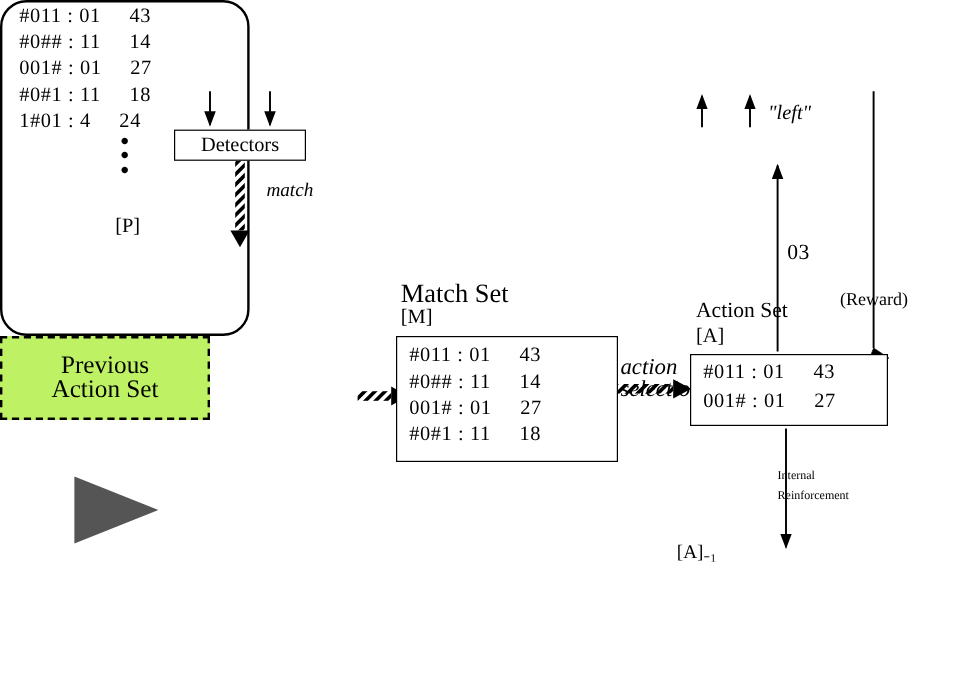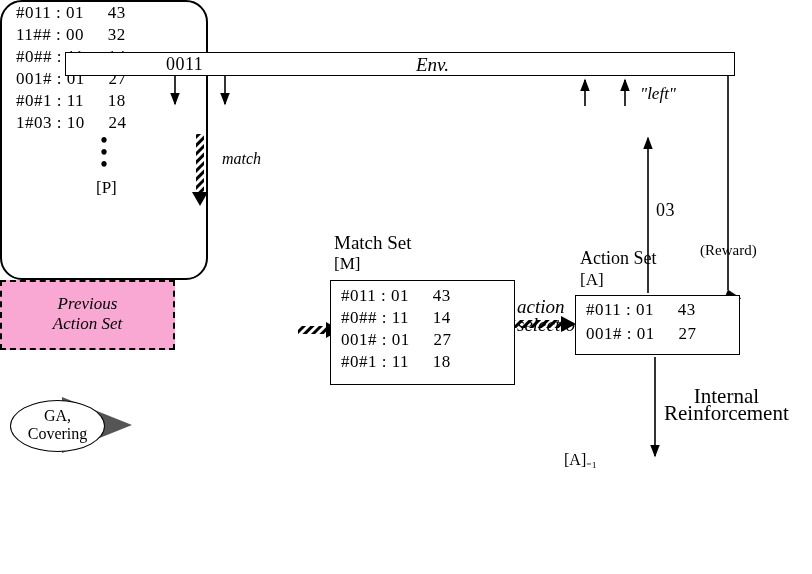--- a/index.html
+++ b/index.html
@@ -64,44 +64,39 @@
   #matchset .row { padding: 1px 10px; }
 
   
   #actionset { left: 575px; top: 295px; width: 165px; height: 60px; }
   #actionset .row { padding: 2px 10px; }
 
   
   #prev-action {
     left: 570px; top: 460px; width: 175px; height: 70px;
     border: 2px dashed #000; box-sizing: border-box;
-    text-align: center; font-size: 17px; padding-top: 12px; line-height: 20px;
-    background:#f9a8d4;
-    font-style:italic;
+    text-align: center; font-size: 21px; padding-top: 12px; line-height: 20px;
+    background:#bef264;
   }
 
   
   #ga-oval {
     position: absolute; left: 10px; top: 400px; width: 95px; height: 52px;
     border: 1.8px solid #000; border-radius: 50%;
     text-align: center; font-size: 16px; line-height: 18px; padding-top: 6px;
     box-sizing: border-box; background:#fff;
   }
 
   svg { position: absolute; overflow: visible; }
 </style>
 </head>
 <body>
 
 <div class="stage">
 
-  <div id="env-bar" class="box">
-    <span class="env-bits mono">0011</span>
-    <span class="env-title">Env.</span>
-  </div>
 
   <svg style="left:0;top:0;width:812px;height:574px">
     <defs>
       <marker id="ah" markerWidth="10" markerHeight="10" refX="7" refY="3" orient="auto">
         <path d="M0,0 L8,3 L0,6 Z" fill="#000"></path>
       </marker>
       <marker id="ahGrey" markerWidth="12" markerHeight="12" refX="8" refY="4" orient="auto">
         <path d="M0,0 L10,4 L0,8 Z" fill="#555"></path>
       </marker>
       <pattern id="hatch" width="6" height="6" patternUnits="userSpaceOnUse" patternTransform="rotate(45)">
@@ -134,42 +129,44 @@
 
     <line x1="728" y1="76" x2="728" y2="225" stroke="#000" stroke-width="1.6"></line>
     <line x1="728" y1="225" x2="728" y2="290" stroke="#000" stroke-width="1.6"></line>
     <path d="M728,290 L742,296 L724,310 Z" fill="#000" stroke="#000" stroke-width="0.5" transform="rotate(10 728 290)"></path>
 
     <line x1="655" y1="357" x2="655" y2="456" stroke="#000" stroke-width="1.6" marker-end="url(#ah)"></line>
 
     <line x1="72" y1="425" x2="118" y2="425" stroke="#777" stroke-width="7" marker-end="url(#ahGrey)"></line>
   </svg>
 
+  <div id="detectors" class="box">
+    <span>Detectors</span>
+  </div>
 
   <span class="label ital" style="left:640px; top:84px; font-size:17px;">"left"</span>
 
   <span class="label ital" style="left:222px; top:150px; font-size:16px;">match</span>
 
   <span class="label" style="left:96px; top:178px; font-size:17px;">[P]</span>
 
   <div id="classifiers">
     <div id="classifier-rows">
         <div class="row mono">#011 : 01     43</div>
-        <div class="row mono">11## : 00     32</div>
         <div class="row mono">#0## : 11     14</div>
         <div class="row mono">001# : 01     27</div>
         <div class="row mono">#0#1 : 11     18</div>
-        <div class="row mono">1#03 : 10     24</div>
+        <div class="row mono">1#01 : 4     24</div>
       </div>
     <div class="dots">•</div>
     <div class="dots">•</div>
     <div class="dots">•</div>
   </div>
 
-  <span class="label" style="left:334px; top:232px; font-size:19px;">Match Set</span>
+  <span class="label" style="left:334px; top:232px; font-size:22px;">Match Set</span>
   <span class="label" style="left:334px; top:254px; font-size:17px;">[M]</span>
 
   <div id="matchset" class="box">
     <div id="matchset-rows" style="padding-top:4px;">
         <div class="row mono">#011 : 01     43</div>
         <div class="row mono">#0## : 11     14</div>
         <div class="row mono">001# : 01     27</div>
         <div class="row mono">#0#1 : 11     18</div>
       </div>
   </div>
@@ -183,28 +180,24 @@
 
   <div id="actionset" class="box">
     <div id="actionset-rows" style="padding-top:2px;">
         <div class="row mono">#011 : 01     43</div>
         <div class="row mono">001# : 01     27</div>
       </div>
   </div>
 
   <span class="label mono" style="left:656px; top:200px; font-size:18px;">03</span>
 
-  <span class="label" style="left:664px; top:388px; font-size:21px; line-height:17px; white-space:pre;text-align:center;">Internal
+  <span class="label" style="left:648px; top:388px; font-size:10px; line-height:17px; white-space:pre;">Internal
 Reinforcement</span>
 
   <span class="label" style="left:548px; top:448px; font-size:16px;margin-left:16px;">[A]₋₁</span>
 
   <div id="prev-action">
     <span style="white-space:pre">Previous
 Action Set</span>
   </div>
 
-  <div id="ga-oval">
-    <span style="white-space:pre">GA,
-Covering</span>
-  </div>
 
 </div>
 
 </body></html>

